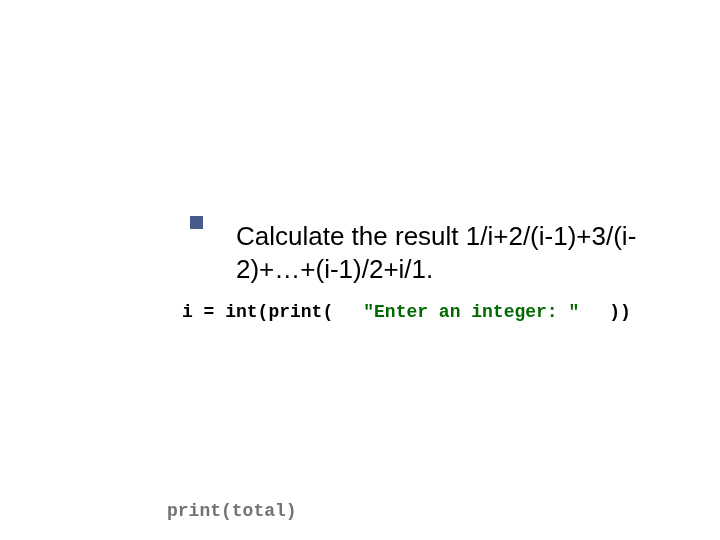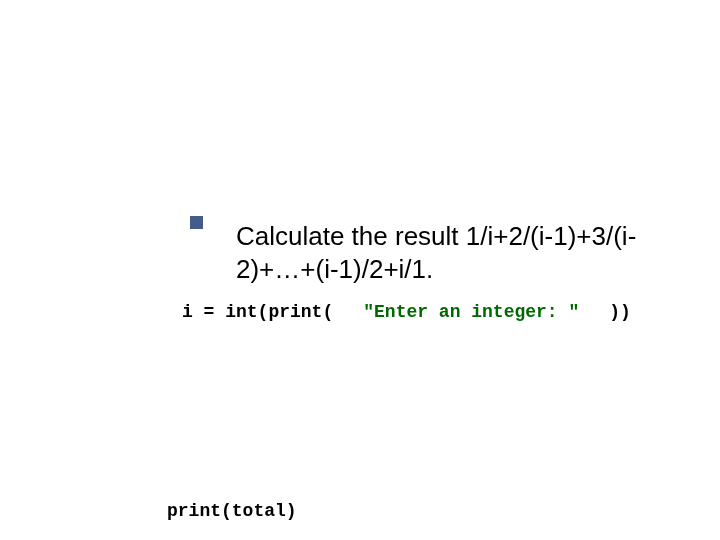--- a/index.html
+++ b/index.html
@@ -43,21 +43,21 @@
       font-size: 18px;
       font-weight: bold;
       line-height: 1.35;
     }
     .code-line1 {
       color: #000000;
     }
     .string { color: #006800; }
     .code-line2 {
       margin-top: 175px;
-      color: #000000;
+      color: #737373;
     }
   </style>
 </head>
 <body>
 
 <div class="content">
   <div class="bullet-row">
     <div class="bullet-icon"></div>
     <div class="bullet-text">Calculate the result 1/i+2/(i-1)+3/(i-2)+…+(i-1)/2+i/1.</div>
   </div>

